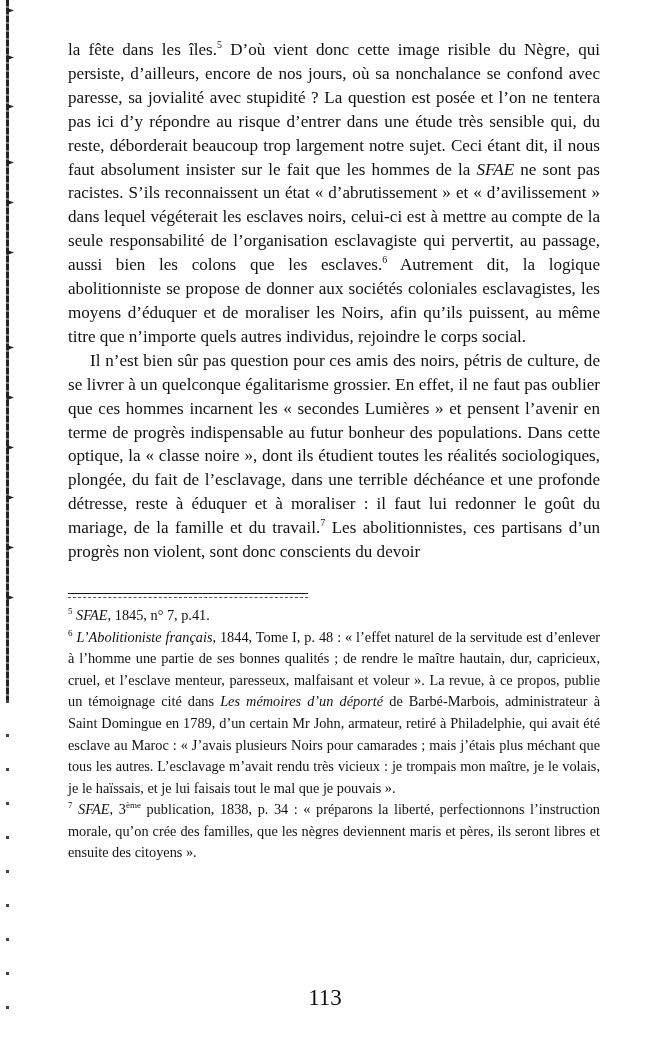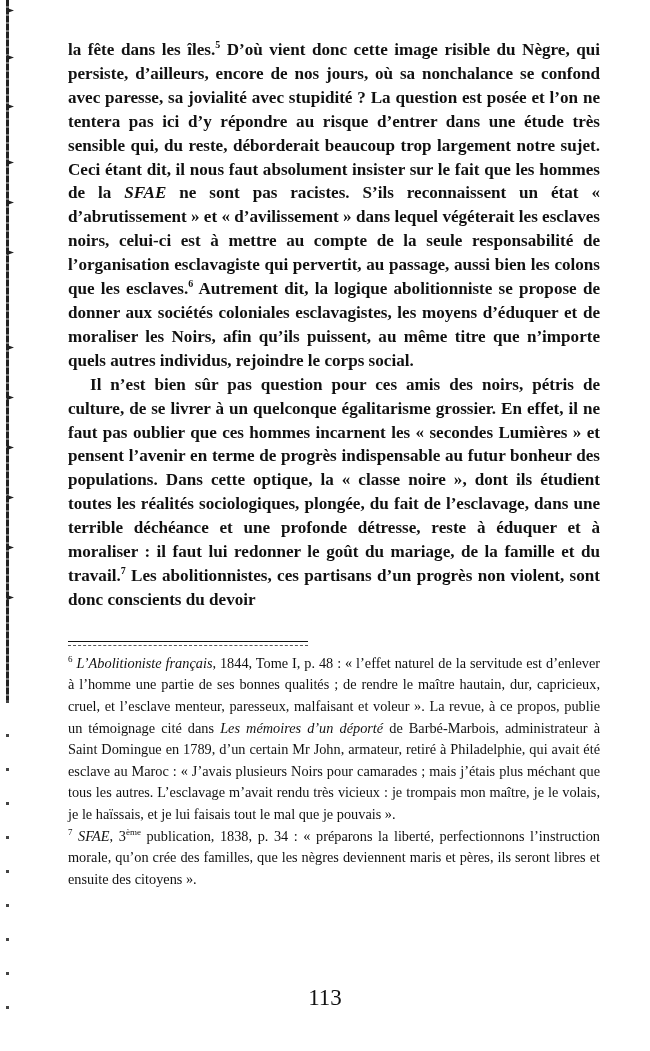--- a/index.html
+++ b/index.html
@@ -16,21 +16,21 @@
     background: repeating-linear-gradient(to bottom, #444 0px, #444 3px, transparent 3px, transparent 34px);
   }
   .binding-tick {
     position: absolute; left: 7px; width: 7px; height: 5px; background: #222;
     clip-path: polygon(0 0, 100% 50%, 0 100%);
   }
   .page {
     position: absolute; left: 68px; top: 38px; width: 532px;
   }
   .body-text p {
-    margin: 0; font-size: 17.1px; line-height: 23.9px; text-align: justify; font-weight: bold;
+    margin: 0; font-size: 17.1px; line-height: 23.9px; text-align: justify;
   }
   .body-text p.indent { text-indent: 22px; }
   sup { font-size: 10px; line-height: 0; vertical-align: super; }
   .fn-rule { margin-top: 29px; width: 240px; border-top: 1px solid #111; }
   .fn-rule2 { width: 240px; border-top: 1px dashed #555; margin-top: 3px; }
   .footnotes { margin-top: 7px; }
   .footnotes p {
     margin: 0; font-size: 14.3px; line-height: 21.6px; text-align: justify;
   }
   .footnotes sup { font-size: 9px; }
@@ -60,18 +60,19 @@
 <div class="page">
   <div class="body-text">
     <p><span>la fête dans les îles.</span><sup>5</sup><span> D’où vient donc cette image risible du Nègre, qui persiste, d’ailleurs, encore de nos jours, où sa nonchalance se confond avec paresse, sa jovialité avec stupidité ? La question est posée et l’on ne tentera pas ici d’y répondre au risque d’entrer dans une étude très sensible qui, du reste, déborderait beaucoup trop largement notre sujet. Ceci étant dit, il nous faut absolument insister sur le fait que les hommes de la </span><i>SFAE</i><span> ne sont pas racistes. S’ils reconnaissent un état « d’abrutissement » et « d’avilissement » dans lequel végéterait les esclaves noirs, celui-ci est à mettre au compte de la seule responsabilité de l’organisation esclavagiste qui pervertit, au passage, aussi bien les colons que les esclaves.</span><sup>6</sup><span> Autrement dit, la logique abolitionniste se propose de donner aux sociétés coloniales esclavagistes, les moyens d’éduquer et de moraliser les Noirs, afin qu’ils puissent, au même titre que n’importe quels autres individus, rejoindre le corps social.</span></p>
     <p class="indent"><span>Il n’est bien sûr pas question pour ces amis des noirs, pétris de culture, de se livrer à un quelconque égalitarisme grossier. En effet, il ne faut pas oublier que ces hommes incarnent les « secondes Lumières » et pensent l’avenir en terme de progrès indispensable au futur bonheur des populations. Dans cette optique, la « classe noire », dont ils étudient toutes les réalités sociologiques, plongée, du fait de l’esclavage, dans une terrible déchéance et une profonde détresse, reste à éduquer et à moraliser : il faut lui redonner le goût du mariage, de la famille et du travail.</span><sup>7</sup><span> Les abolitionnistes, ces partisans d’un progrès non violent, sont donc conscients du devoir</span></p>
   </div>
 
   <div class="fn-rule"></div>
   <div class="fn-rule2"></div>
 
   <div class="footnotes">
+    <p><sup>5</sup><span> </span><i>SFAE</i><span>, 1845,  n° 7, p.41.</span></p>
     <p><sup>6</sup><span> </span><i>L’Abolitioniste français</i><span>, 1844, Tome I, p. 48 : « l’effet naturel de la servitude est d’enlever à l’homme une partie de ses bonnes qualités ; de rendre le maître hautain, dur, capricieux, cruel, et l’esclave menteur, paresseux, malfaisant et voleur ». La revue, à ce propos, publie un témoignage cité dans </span><i>Les mémoires d’un déporté</i><span> de Barbé-Marbois, administrateur à Saint Domingue en 1789, d’un certain Mr John, armateur, retiré à Philadelphie, qui avait été esclave au Maroc : « J’avais plusieurs Noirs pour camarades ; mais j’étais plus méchant que tous les autres. L’esclavage m’avait rendu très vicieux : je trompais mon maître, je le volais, je le haïssais, et je lui faisais tout le mal que je pouvais ».</span></p>
     <p><sup>7</sup><span> </span><i>SFAE</i><span>, 3</span><sup>ème</sup><span> publication, 1838, p. 34 : « préparons la liberté, perfectionnons l’instruction morale, qu’on crée des familles, que les nègres deviennent maris et pères, ils seront libres et ensuite des citoyens ».</span></p>
   </div>
 </div>
 
 <div class="page-number">113</div>
 
 </body></html>

